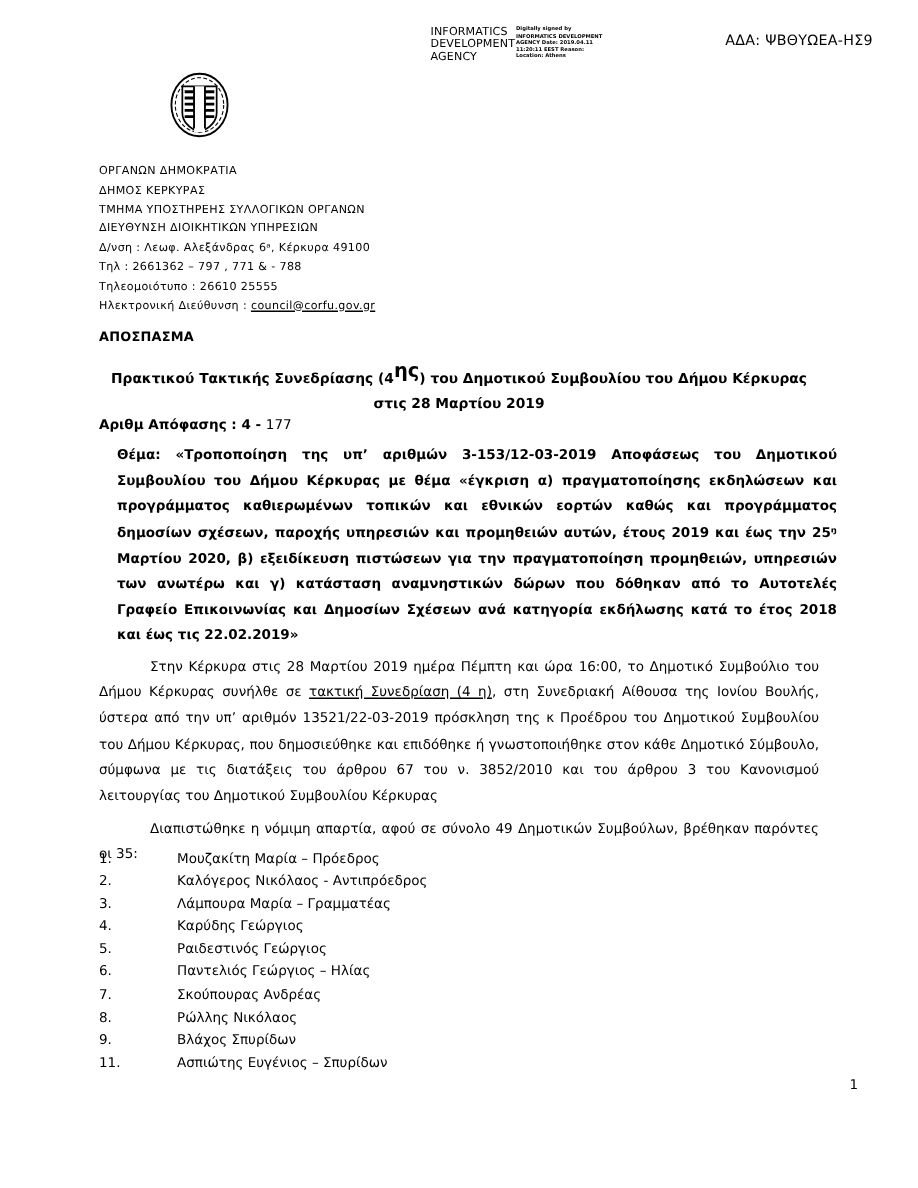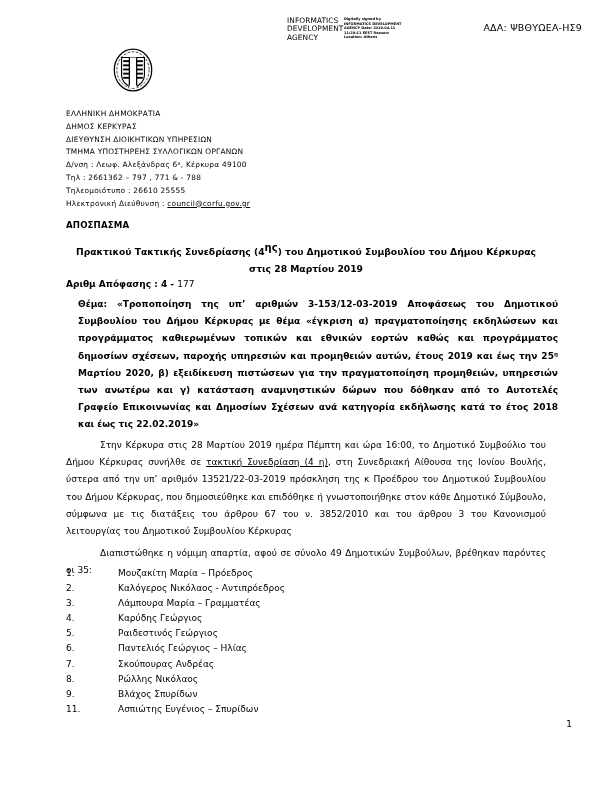--- a/index.html
+++ b/index.html
@@ -100,21 +100,21 @@
   .doc-subtitle {
     position: absolute;
     left: 60px;
     top: 239px;
     width: 492px;
     text-align: center;
     font-size: 9.2px;
     font-weight: bold;
     line-height: 17px;
   }
-  .sup { font-size: 10px; vertical-align: super; }
+  .sup { font-size: 13px; vertical-align: super; }
 
   
   .dec-no {
     position: absolute;
     left: 66px;
     top: 279px;
     font-size: 9px;
     font-weight: bold;
   }
   .dec-no .num { font-weight: normal; }
@@ -203,24 +203,24 @@
       </g>
       <rect x="43" y="26" width="14" height="59" fill="#fff"></rect>
       <g stroke="#000" stroke-width="2.4">
         <line x1="43" y1="26" x2="43" y2="80"></line>
         <line x1="57" y1="26" x2="57" y2="80"></line>
       </g>
     </svg>
   </div>
 
   <div class="letterhead">
-    <div>ΕΛΛΗΝΙΚΗ ΔΗΜΟΚΡΑΤΙΑ</div>
+    <div>ΟΡΓΑΝΩΝ ΔΗΜΟΚΡΑΤΙΑ</div>
     <div>ΔΗΜΟΣ ΚΕΡΚΥΡΑΣ</div>
+    <div>ΤΜΗΜΑ ΥΠΟΣΤΗΡΕΗΣ ΣΥΛΛΟΓΙΚΩΝ ΟΡΓΑΝΩΝ</div>
     <div>ΔΙΕΥΘΥΝΣΗ ΔΙΟΙΚΗΤΙΚΩΝ ΥΠΗΡΕΣΙΩΝ</div>
-    <div>ΤΜΗΜΑ ΥΠΟΣΤΗΡΕΗΣ ΣΥΛΛΟΓΙΚΩΝ ΟΡΓΑΝΩΝ</div>
     <div>Δ/νση : Λεωφ. Αλεξάνδρας 6ᵃ, Κέρκυρα 49100</div>
     <div>Τηλ : 2661362 – 797 , 771 &amp; - 788</div>
     <div>Τηλεομοιότυπο : 26610 25555</div>
     <div>
       <span>Ηλεκτρονική Διεύθυνση :</span>
       <span class="lh-link">council@corfu.gov.gr</span>
     </div>
   </div>
 
   <div class="doc-title">ΑΠΟΣΠΑΣΜΑ</div>

